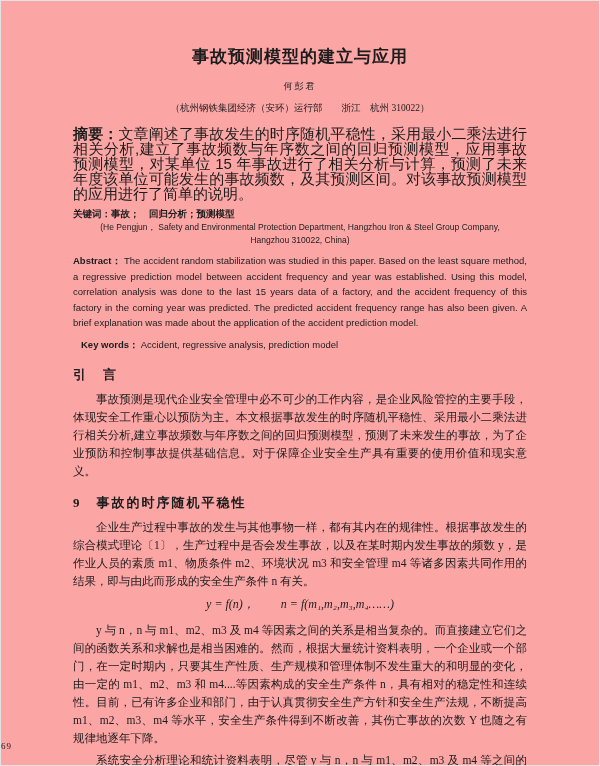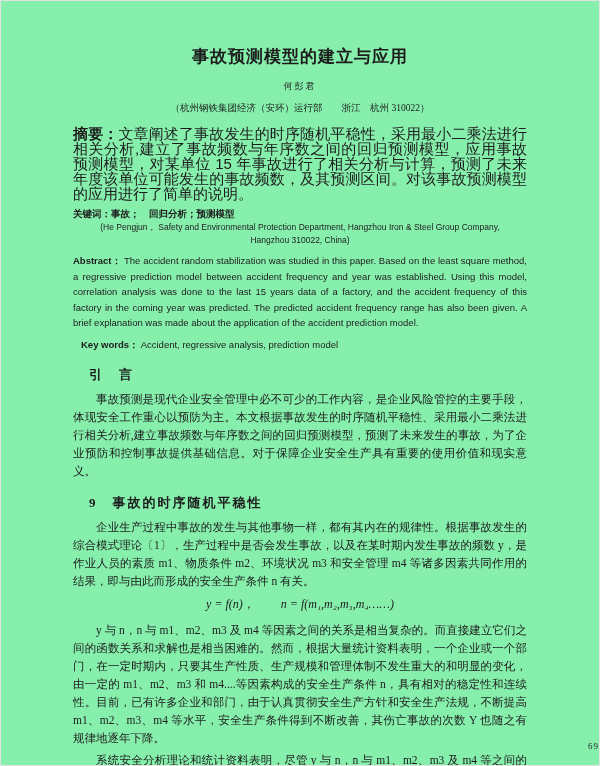--- a/index.html
+++ b/index.html
@@ -1,20 +1,20 @@
 <!DOCTYPE html>
 <html><head>
 <meta charset="utf-8">
 <style>
   html,body{margin:0;padding:0;background:#fff;}
   .page{
     position:relative;
     width:600px;height:766px;
     box-sizing:border-box;
-    background:#86efac;
+    background:#fca5a5;
     border:1px solid #e3e3e3;
     padding:44px 72px 0 72px;
     overflow:hidden;
     color:#1c1c1c;
     font-family:"Liberation Serif","DejaVu Serif",serif;
   }
   .title-cn{
     margin:0 0 12px 0;
     font-family:"Liberation Sans","DejaVu Sans",sans-serif;
     font-size:17px;font-weight:bold;text-align:center;letter-spacing:1px;
@@ -41,37 +41,37 @@
   }
   .abstract-en{
     margin:7px 0 0 0;font-size:9.5px;line-height:15.5px;text-align:justify;
     font-family:"Liberation Sans","DejaVu Sans",sans-serif;
   }
   .kw-en{
     margin:8px 0 0 8px;font-size:9.5px;
     font-family:"Liberation Sans","DejaVu Sans",sans-serif;
   }
   .sec-heading{
-    margin:14px 0 6px 16px;
+    margin:14px 0 6px 0;
     font-size:13px;font-weight:bold;letter-spacing:2px;
     font-family:"Liberation Serif","DejaVu Serif",serif;
   }
   .body-p{
     margin:0 0 4px 0;font-size:11.5px;line-height:18px;
     text-align:justify;text-indent:2em;
   }
   .formula{
     margin:6px 0 8px 0;text-align:center;
     font-style:italic;font-size:12px;
     font-family:"Liberation Serif","DejaVu Serif",serif;
   }
   .formula .gap{display:inline-block;width:26px;}
   .page-num{
     position:absolute;left:0;bottom:14px;width:100%;
-    text-align:right;font-size:9px;letter-spacing:1px;
+    text-align:left;font-size:9px;letter-spacing:1px;
   }
 </style>
 </head>
 <body>
 
 <div class="page">
 
   <h1 class="title-cn">事故预测模型的建立与应用</h1>
 
   <div class="author">何彭君</div>

